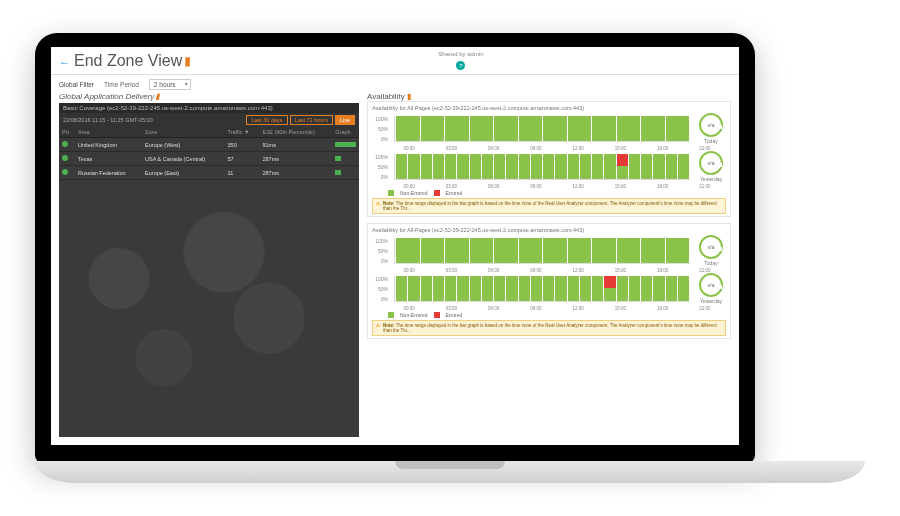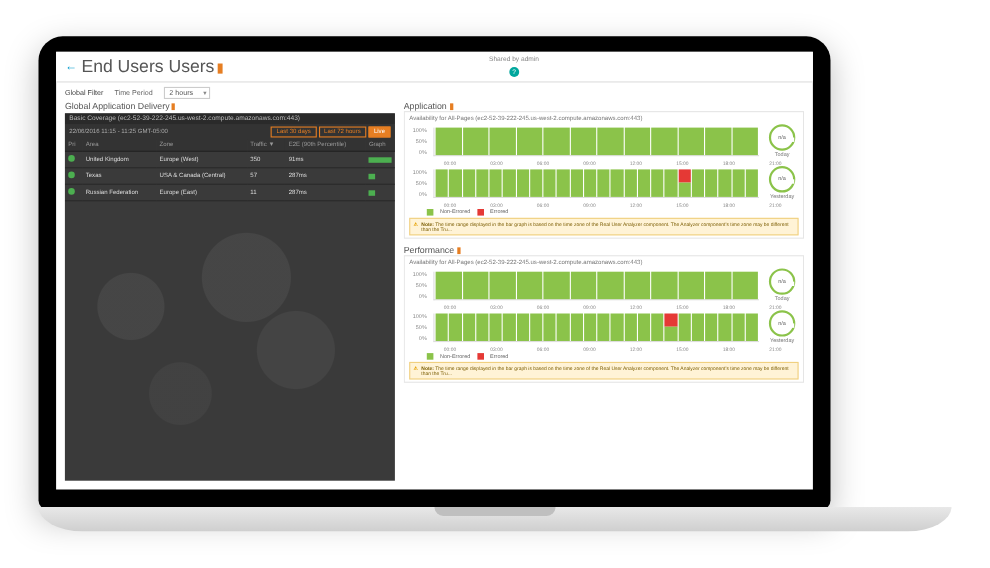--- a/index.html
+++ b/index.html
@@ -53,21 +53,21 @@
     appearance:none;
   }
   .select-wrap{position:relative;display:inline-block;}
   .select-wrap::after{content:"▾"; position:absolute; right:3px; top:1px; font-size:6px; color:#888; pointer-events:none;}
 
   
   .main{ flex:1; display:flex; padding:0 8px 8px; gap:8px; overflow:hidden;}
   .left{ flex:0 0 300px; display:flex; flex-direction:column;}
   .right{ flex:1; display:flex; flex-direction:column; gap:6px; overflow:hidden;}
 
-  .panel-title{ font-size:8px; color:#555; margin-bottom:2px;}
+  .panel-title{ font-size:8px; color:#555; margin-bottom:2px;font-style:italic;}
   .panel-title .caret{ color:#e67e22; margin-left:1px;}
 
   
   .mapbox{
     flex:1; background:#3a3a3a; color:#ddd; position:relative; overflow:hidden;
   }
   .mapbox .subhead{ background:#2a2a2a; font-size:6px; padding:2px 4px; color:#bbb;}
   .mapbox .timehead{ background:#333; font-size:5.5px; padding:2px 4px; color:#aaa; display:flex; align-items:center;}
   .mapbox .timehead .btns{ margin-left:auto; display:flex; gap:2px;}
   .tbtn{ font-size:5.5px; padding:1px 4px; border:1px solid #e67e22; color:#e67e22; background:transparent;}
@@ -113,21 +113,21 @@
 </head>
 <body>
 
 <div class="laptop">
   <div class="bezel">
     <div class="screen">
 
 
       <div class="titlebar">
         <span class="back">←</span>
-        <h1>End Users Users</h1>
+        <h1>End Zone View</h1>
         <span class="caret">▮</span>
         <div class="right">
           <span>Shared by admin</span>
           <span class="help-dot">?</span>
         </div>
       </div>
 
       <div class="filterrow">
         <span class="label">Global Filter</span>
         <span>Time Period</span>
@@ -199,21 +199,21 @@
                 </tbody>
             </table>
             <div class="worldbg"></div>
           </div>
         </div>
 
         <div class="right">
 
           <div class="section">
             <div class="sec-title">
-              <span>Application</span><span class="caret"> ▮</span>
+              <span>Availability</span><span class="caret"> ▮</span>
             </div>
             <div class="chartbox">
               <div class="chart-sub">Availability for All-Pages (ec2-52-39-222-245.us-west-2.compute.amazonaws.com:443)</div>
 
               <div class="chart-row">
                 <div class="ylabels">
                   <span>100%</span>
                     <span>50%</span>
                     <span>0%</span>
                 </div>
@@ -375,23 +375,20 @@
                   <span>Errored</span>
               </div>
               <div class="note">
                 <span class="warn">⚠</span>
                 <span><b>Note:</b> <span>The time range displayed in the bar graph is based on the time zone of the Real User Analyzer component. The Analyzer component's time zone may be different than the Tru...</span></span>
               </div>
             </div>
           </div>
 
           <div class="section">
-            <div class="sec-title">
-              <span>Performance</span><span class="caret"> ▮</span>
-            </div>
             <div class="chartbox">
               <div class="chart-sub">Availability for All-Pages (ec2-52-39-222-245.us-west-2.compute.amazonaws.com:443)</div>
 
               <div class="chart-row">
                 <div class="ylabels">
                   <span>100%</span>
                     <span>50%</span>
                     <span>0%</span>
                 </div>
                 <div class="bars">

